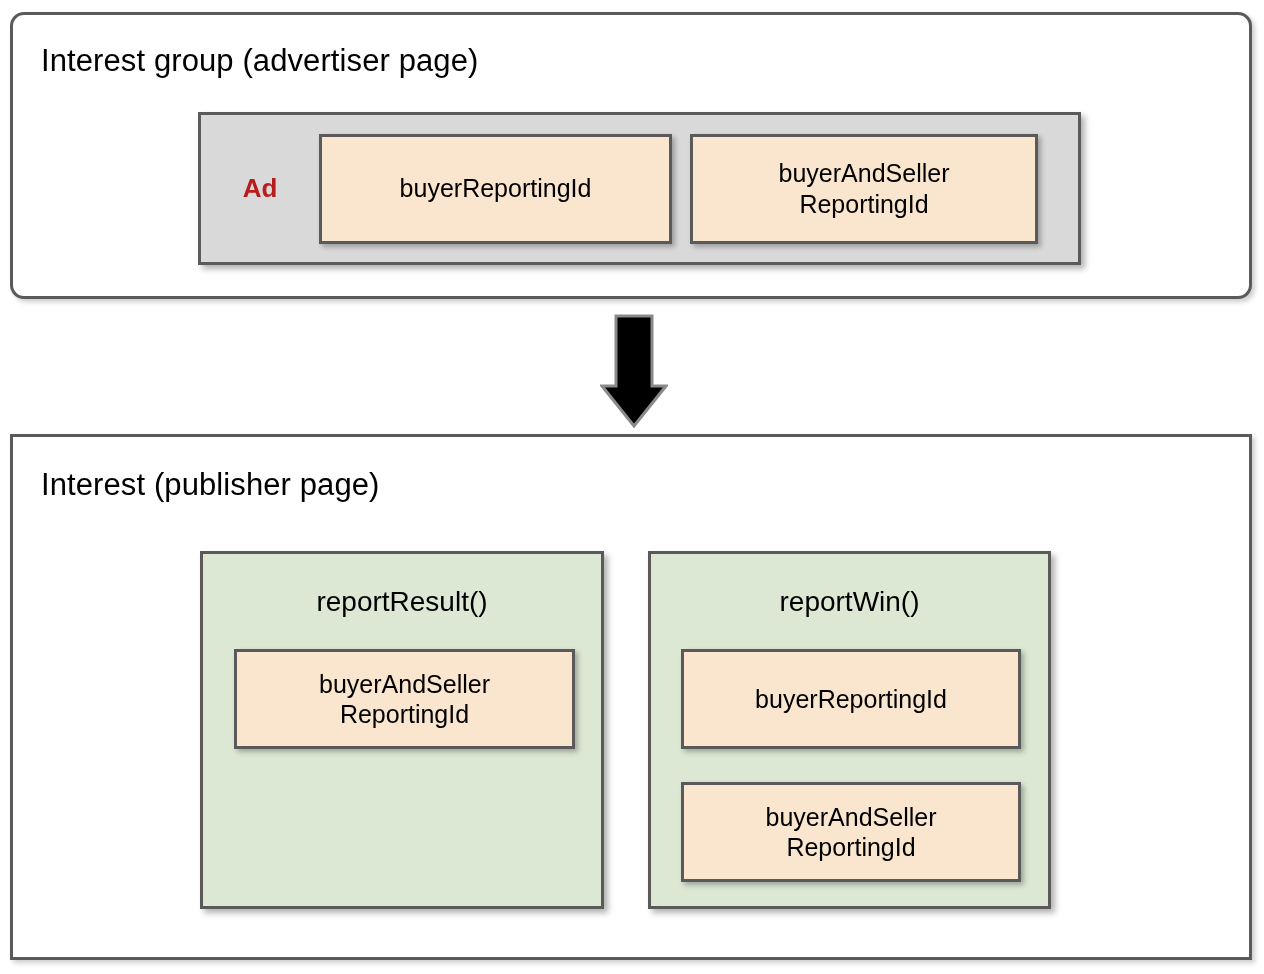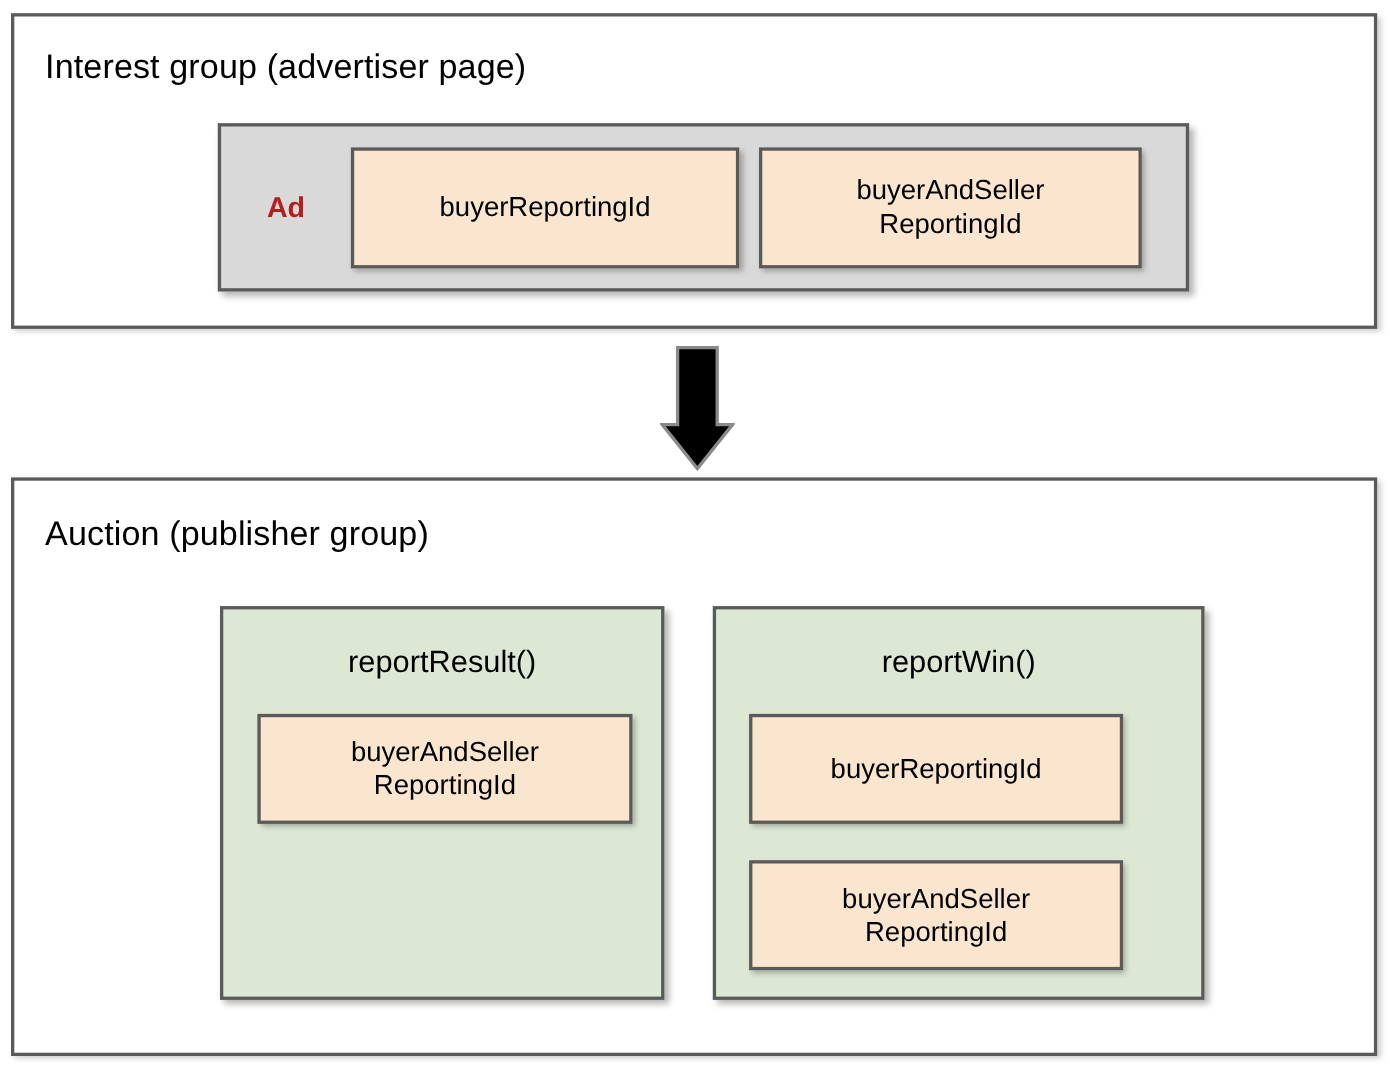--- a/index.html
+++ b/index.html
@@ -29,20 +29,21 @@
     background: #ffffff;
     border: 3px solid #5a5a5a;
     box-sizing: border-box;
     box-shadow: 3px 3px 5px rgba(0,0,0,0.20);
   }
   #panel-interest-group {
     left: 10px;
     top: 12px;
     width: 1242px;
     height: 287px;
+    border-radius: 14px;
   }
   #panel-auction {
     left: 10px;
     top: 434px;
     width: 1242px;
     height: 526px;
   }
 
   .panel-title {
     position: absolute;
@@ -116,21 +117,21 @@
   }
   #function-box-report-result {
     left: 200px;
     top: 551px;
     width: 404px;
     height: 358px;
   }
   #function-box-report-win {
     left: 648px;
     top: 551px;
-    width: 447px;
+    width: 403px;
     height: 358px;
   }
   .function-name {
     position: absolute;
     left: 0;
     right: 0;
     top: 32px;
     text-align: center;
     font-size: 28px;
     color: #000000;
@@ -189,21 +190,21 @@
   </section>
 
   <div id="flow-arrow">
     <svg viewBox="0 0 68 114" width="68" height="114" aria-hidden="true">
       <polygon points="16,2 52,2 52,72 66,72 34,112 2,72 16,72" fill="#000000" stroke="#8a8a8a" stroke-width="3" stroke-linejoin="miter"></polygon>
     </svg>
   </div>
 
   <section class="panel" id="panel-auction">
 
-    <div class="panel-title" id="title-auction">Auction (publisher group)</div>
+    <div class="panel-title" id="title-auction">Interest (publisher page)</div>
   </section>
 
   <div class="function-box" id="function-box-report-result">
 
     <div class="function-name">reportResult()</div>
 
     <div class="field-chip" id="report-result-field-0">buyerAndSeller
 ReportingId</div>
   </div>
 

